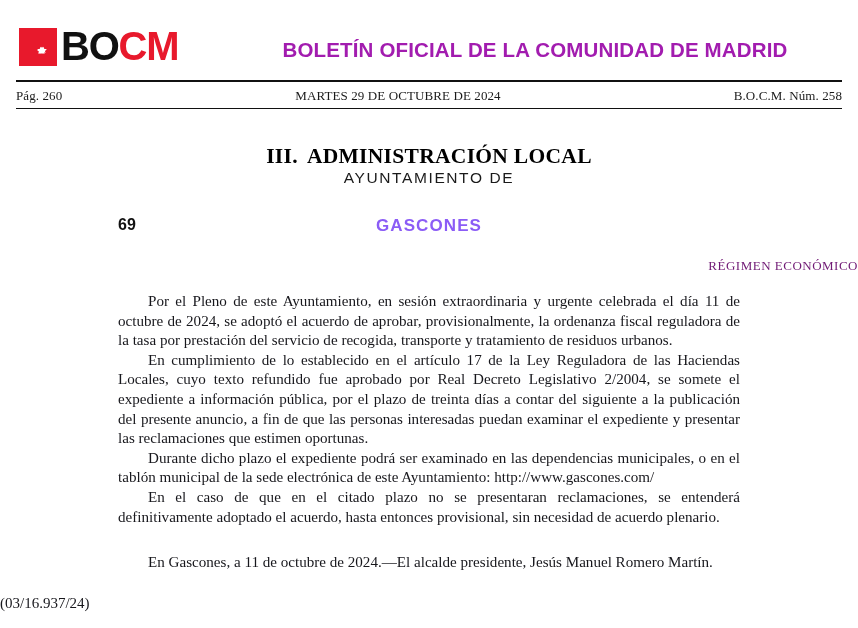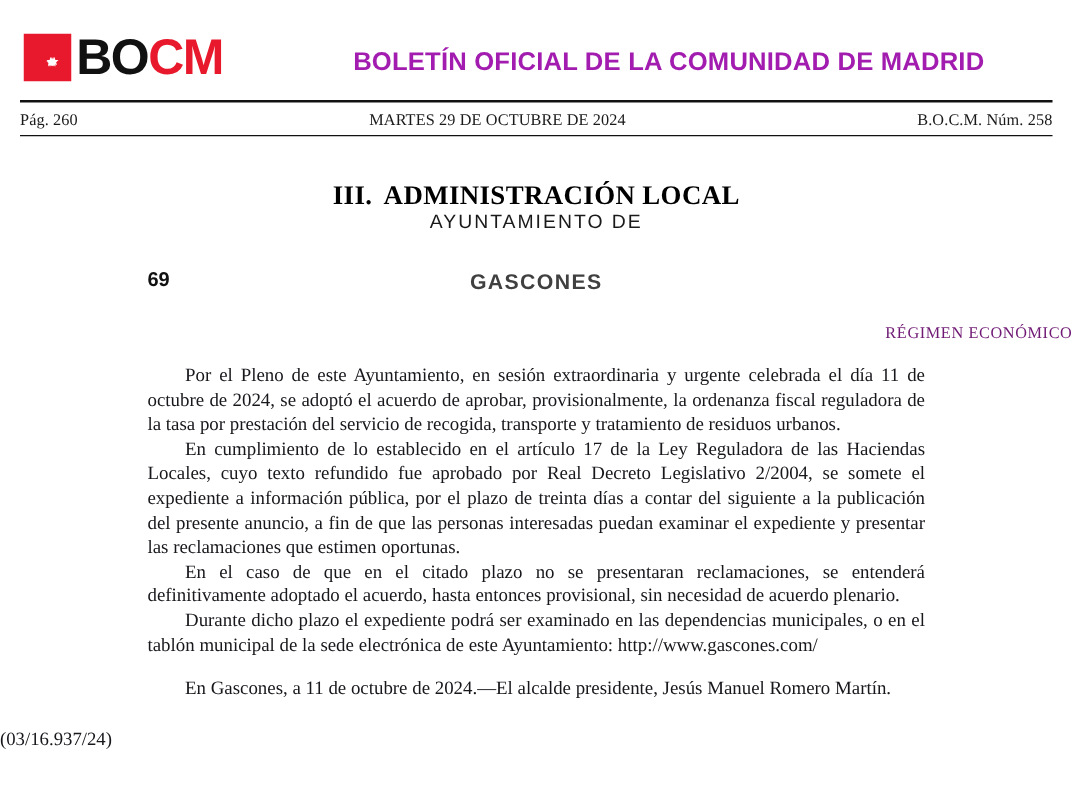--- a/index.html
+++ b/index.html
@@ -23,21 +23,21 @@
     position: absolute;
     left: 0; top: 0;
     width: 858px;
     height: 78px;
   }
   .logo-block {
     position: absolute;
     left: 19px;
     top: 26px;
     display: flex;
-    align-items: center;
+    align-items: flex-end;
   }
   .madrid-shield {
     width: 38px;
     height: 38px;
     background: #e8192c;
     position: relative;
     margin-right: 4px;
     flex: 0 0 auto;
   }
   .shield-stars {
@@ -150,21 +150,21 @@
     font-weight: bold;
     font-size: 16px;
     color: #111111;
   }
   .entry-name {
     text-align: center;
     font-family: "Liberation Sans", "DejaVu Sans", sans-serif;
     font-weight: bold;
     font-size: 17px;
     letter-spacing: 1.1px;
-    color: #404040;
+    color: #8b5cf6;
   }
 
   .rubric {
     margin-top: 20px;
     text-align: right;
     font-size: 13px;
     letter-spacing: 0.5px;
     color: #701a75;
   }
 
@@ -176,21 +176,21 @@
     text-align: justify;
     text-justify: inter-word;
     color: #17171c;
   }
   .body-text p {
     margin: 0;
     text-indent: 30px;
     hyphens: manual;
   }
   .body-text p.sig {
-    margin-top: 15px;
+    margin-top: 26px;
   }
 
   .ref-code {
     margin-top: 22px;
     padding-right: 118px;
     text-align: left;
     font-size: 15px;
     color: #17171c;
   }
 </style>
@@ -266,19 +266,19 @@
   <div class="entry-head">
     <span class="entry-number">69</span>
     <div class="entry-name">GASCONES</div>
   </div>
 
   <div class="rubric">RÉGIMEN ECONÓMICO</div>
 
   <div class="body-text">
     <p>Por el Pleno de este Ayuntamiento, en sesión extraordinaria y urgente celebrada el día 11 de octubre de 2024, se adoptó el acuerdo de aprobar, provisionalmente, la ordenanza fiscal reguladora de la tasa por prestación del servicio de recogida, transporte y tratamiento de residuos urbanos.</p>
     <p>En cumplimiento de lo establecido en el artículo 17 de la Ley Reguladora de las Haciendas Locales, cuyo texto refundido fue aprobado por Real Decreto Legislativo 2/2004, se somete el expediente a información pública, por el plazo de treinta días a contar del siguiente a la publicación del presente anuncio, a fin de que las personas interesadas puedan examinar el expediente y presentar las reclamaciones que estimen oportunas.</p>
+    <p>Durante dicho plazo el expediente podrá ser examinado en las dependencias municipales, o en el tablón municipal de la sede electrónica de este Ayuntamiento: http://www.gascones.com/</p>
     <p>En el caso de que en el citado plazo no se presentaran reclamaciones, se entenderá definitivamente adoptado el acuerdo, hasta entonces provisional, sin necesidad de acuerdo plenario.</p>
-    <p>Durante dicho plazo el expediente podrá ser examinado en las dependencias municipales, o en el tablón municipal de la sede electrónica de este Ayuntamiento: http://www.gascones.com/</p>
     <p class="sig">En Gascones, a 11 de octubre de 2024.—El alcalde presidente, Jesús Manuel Romero Martín.</p>
   </div>
 
   <div class="ref-code">(03/16.937/24)</div>
 </div>
 
 </body></html>

